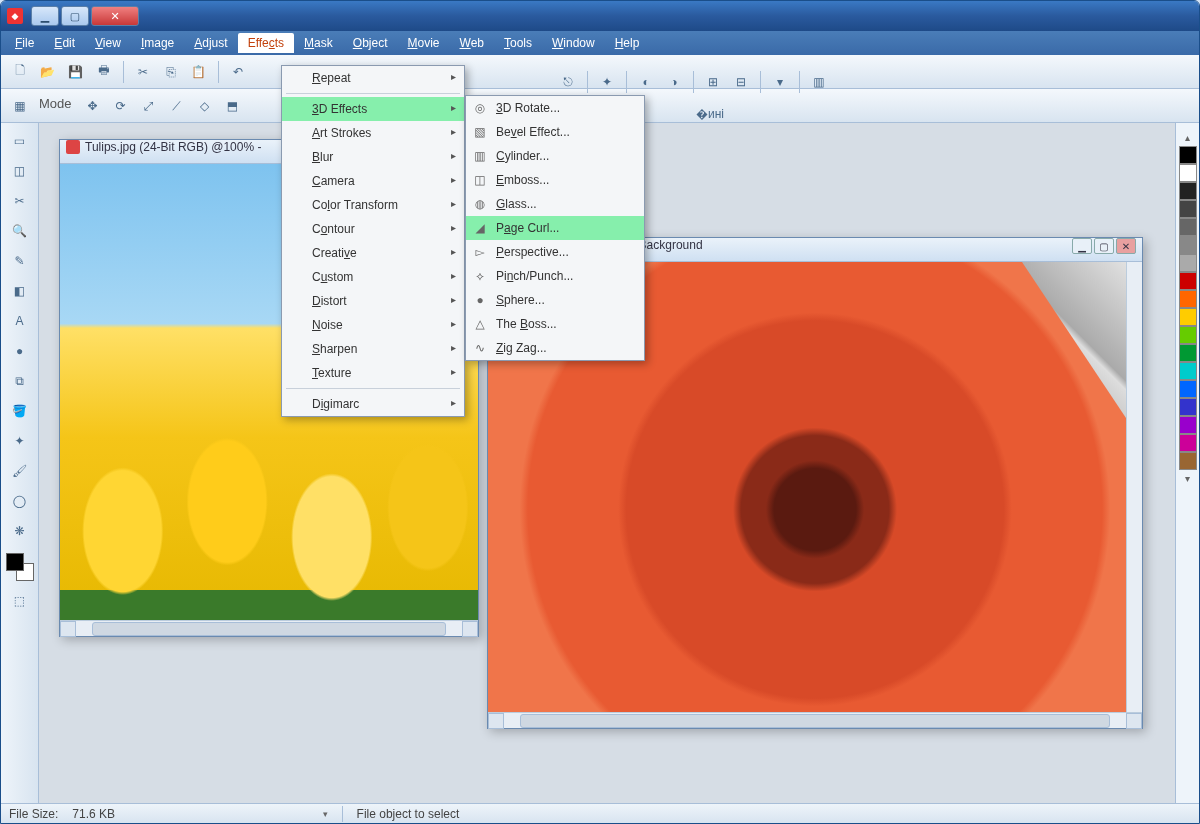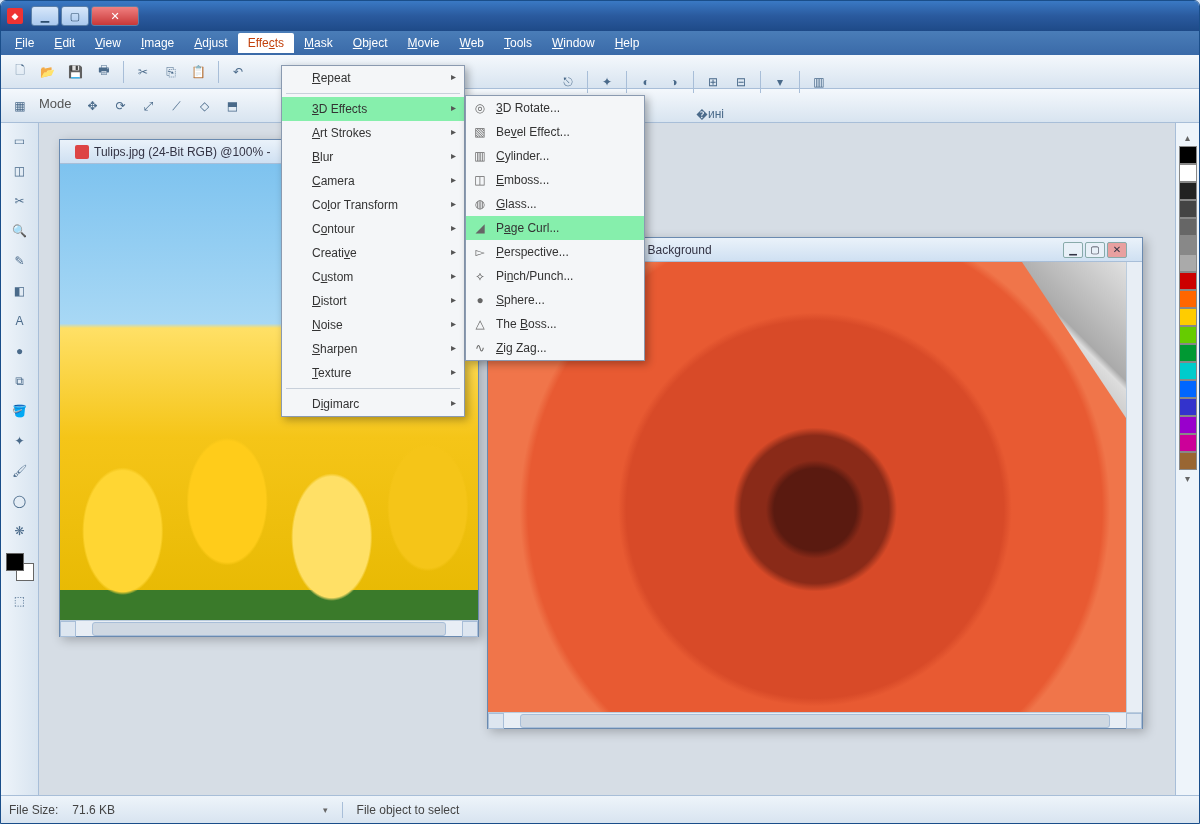--- a/index.html
+++ b/index.html
@@ -34,21 +34,21 @@
 .color-swatch-pair{position:relative;width:28px;height:28px;margin-top:6px;}
 .swatch-back{position:absolute;right:0;bottom:0;width:18px;height:18px;background:#fff;border:1px solid #666;}
 .swatch-front{position:absolute;left:0;top:0;width:18px;height:18px;background:#000;border:1px solid #666;}
 
 .right-palette{position:absolute;right:0;top:0;bottom:0;width:24px;background:#eef4fa;border-left:1px solid #a8bed8;display:flex;flex-direction:column;align-items:center;padding-top:6px;gap:0;}
 .pal-cell{width:18px;height:18px;border:1px solid #888;cursor:pointer;}
 .pal-arrow{font-size:10px;color:#666;padding:3px 0;cursor:pointer;}
 
 
 .doc-window{position:absolute;background:#fff;border:1px solid #6a8ab0;box-shadow:3px 3px 10px rgba(0,0,0,.25);display:flex;flex-direction:column;}
-.doc-title{height:24px;background:linear-gradient(to bottom,#eaf2fa,#cfe0f2);border-bottom:1px solid #a8bed8;display:flex;align-items:center;padding:0 15px;font-size:11px;color:#334;}
+.doc-title{height:24px;background:linear-gradient(to bottom,#eaf2fa,#cfe0f2);border-bottom:1px solid #a8bed8;display:flex;padding:0 6px;font-size:11px;color:#334;}
 .doc-title .doc-icon{width:14px;height:14px;background:#d44;border-radius:2px;margin-right:5px;}
 .doc-title .spacer{flex:1;}
 .doc-title .doc-btn{width:20px;height:16px;border:1px solid #8aa;background:#e8f0f8;margin-left:2px;display:flex;align-items:center;justify-content:center;font-size:10px;cursor:pointer;border-radius:2px;}
 .doc-title .doc-btn.close{background:#e8a0a0;}
 .doc-canvas{flex:1;position:relative;overflow:hidden;background:#fff;}
 .doc-scroll-h{height:16px;background:#e8eef5;border-top:1px solid #bcd;display:flex;align-items:center;}
 .doc-scroll-h .thumb{flex:1;height:14px;margin:0 16px;background:#cfd8e2;border:1px solid #a8bed8;border-radius:3px;position:relative;}
 .doc-scroll-h::before,.doc-scroll-h::after{content:"";width:14px;height:14px;background:#dde6f0;border:1px solid #a8bed8;}
 .doc-scroll-v{position:absolute;right:0;top:24px;bottom:16px;width:16px;background:#e8eef5;border-left:1px solid #bcd;}
 
@@ -70,21 +70,21 @@
 
 .dropdown{position:absolute;background:#f4f6f8;border:1px solid #8a9ab0;box-shadow:3px 3px 8px rgba(0,0,0,.3);min-width:180px;z-index:100;}
 .dd-item{padding:5px 28px 5px 30px;font-size:12px;color:#333;cursor:pointer;position:relative;display:flex;align-items:flex-start;}
 .dd-item:hover,.dd-item.hover{background:#86efac;}
 .dd-item .arrow{position:absolute;right:8px;font-size:10px;color:#555;}
 .dd-item .dd-icon{position:absolute;left:6px;width:16px;text-align:center;color:#666;font-size:12px;}
 .dd-item u{text-decoration:underline;}
 .dd-sep{height:1px;background:#c8d0da;margin:3px 4px;}
 
 
-.statusbar{height:28px;background:linear-gradient(to bottom,#eef4fa,#d8e4f0);border-top:1px solid #a8bed8;display:flex;align-items:center;padding:0 8px;font-size:11px;color:#444;gap:14px;}
+.statusbar{height:20px;background:linear-gradient(to bottom,#eef4fa,#d8e4f0);border-top:1px solid #a8bed8;display:flex;align-items:center;padding:0 8px;font-size:11px;color:#444;gap:14px;}
 .statusbar .sb-sep{width:1px;height:16px;background:#a8bed8;}
 .statusbar .sb-drop{font-size:9px;color:#666;cursor:pointer;}
 </style>
 </head>
 <body>
 
 <div class="window-frame">
 
   <div class="titlebar">
     <span class="app-icon">◆</span>

